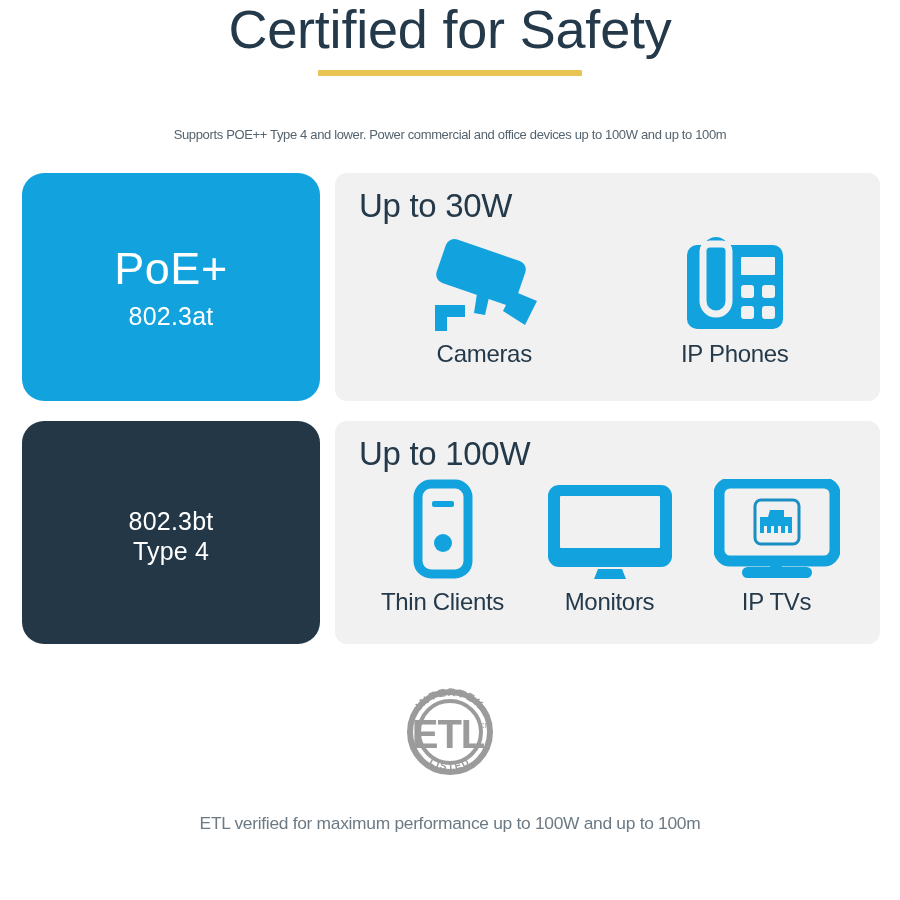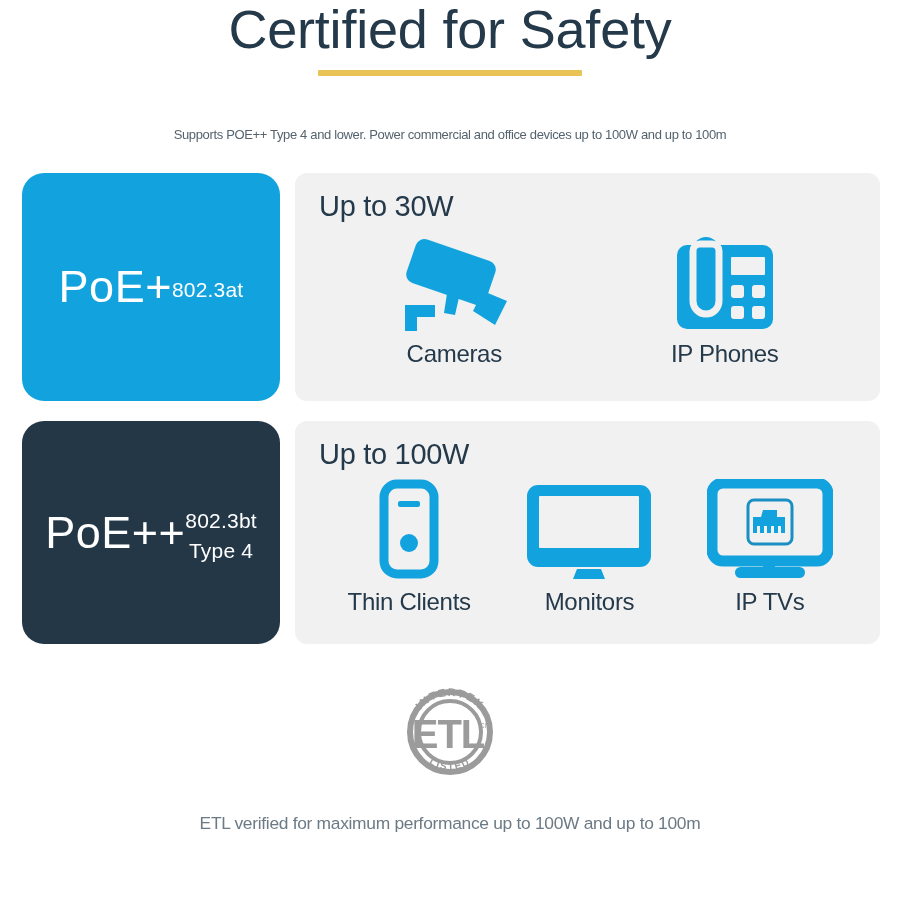--- a/index.html
+++ b/index.html
@@ -53,56 +53,56 @@
     padding: 0 20px 0 22px;
   }
   .row {
     display: flex;
     align-items: stretch;
     gap: 15px;
   }
   .row + .row { margin-top: 20px; }
 
   .badge {
-    width: 258px;
+    width: 298px;
     border-radius: 22px;
     display: flex;
-    flex-direction: row;
+    flex-direction: column;
     align-items: center;
     justify-content: center;
     color: #ffffff;
     flex: 0 0 auto;
   }
   .badge.blue { background: #12a3df; }
   .badge.navy { background: #243747; }
   .badge-title {
     font-size: 45px;
     line-height: 52px;
     font-weight: 400;
     letter-spacing: 0.5px;
   }
   .badge-sub {
-    font-size: 21px;
+    font-size: 25px;
     line-height: 30px;
     font-weight: 400;
     margin-top: 6px;
     text-align: center;
     letter-spacing: 0.2px;
   }
 
   .panel {
     flex: 1 1 auto;
     background: #f1f1f1;
     border-radius: 12px;
     position: relative;
     padding: 18px 20px 14px 24px;
     box-sizing: border-box;
   }
   .panel-heading {
-    font-size: 29px;
+    font-size: 33px;
     line-height: 30px;
     color: #24394a;
     letter-spacing: -0.3px;
   }
   .items {
     display: flex;
     justify-content: space-around;
     align-items: flex-end;
     margin-top: 6px;
   }
@@ -197,21 +197,20 @@
           <div class="item-label">IP Phones</div>
         </div>
 
 
       </div>
     </div>
   </div>
 
   <div class="row" style="height:223px;">
     <div class="badge navy">
-      <div class="badge-title">PoE++</div>
       <div class="badge-sub">
         <div>802.3bt</div>
         <div>Type 4</div>
       </div>
     </div>
 
     <div class="panel">
       <div class="panel-heading">Up to 100W</div>
       <div class="items">
 

